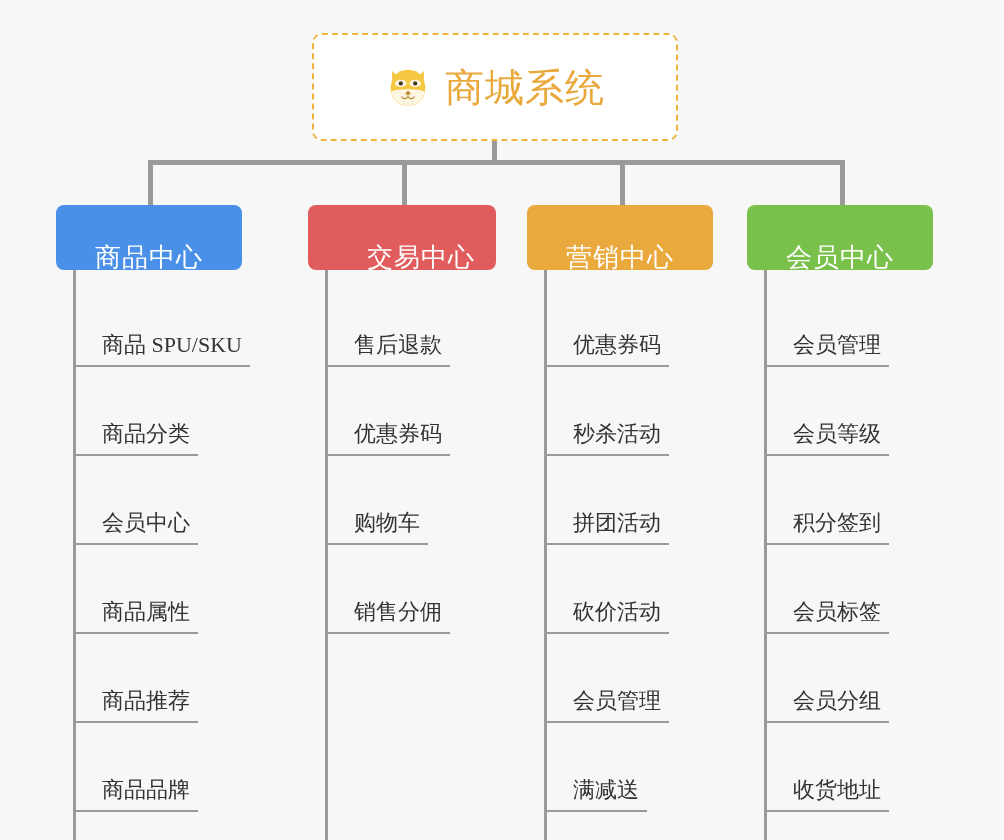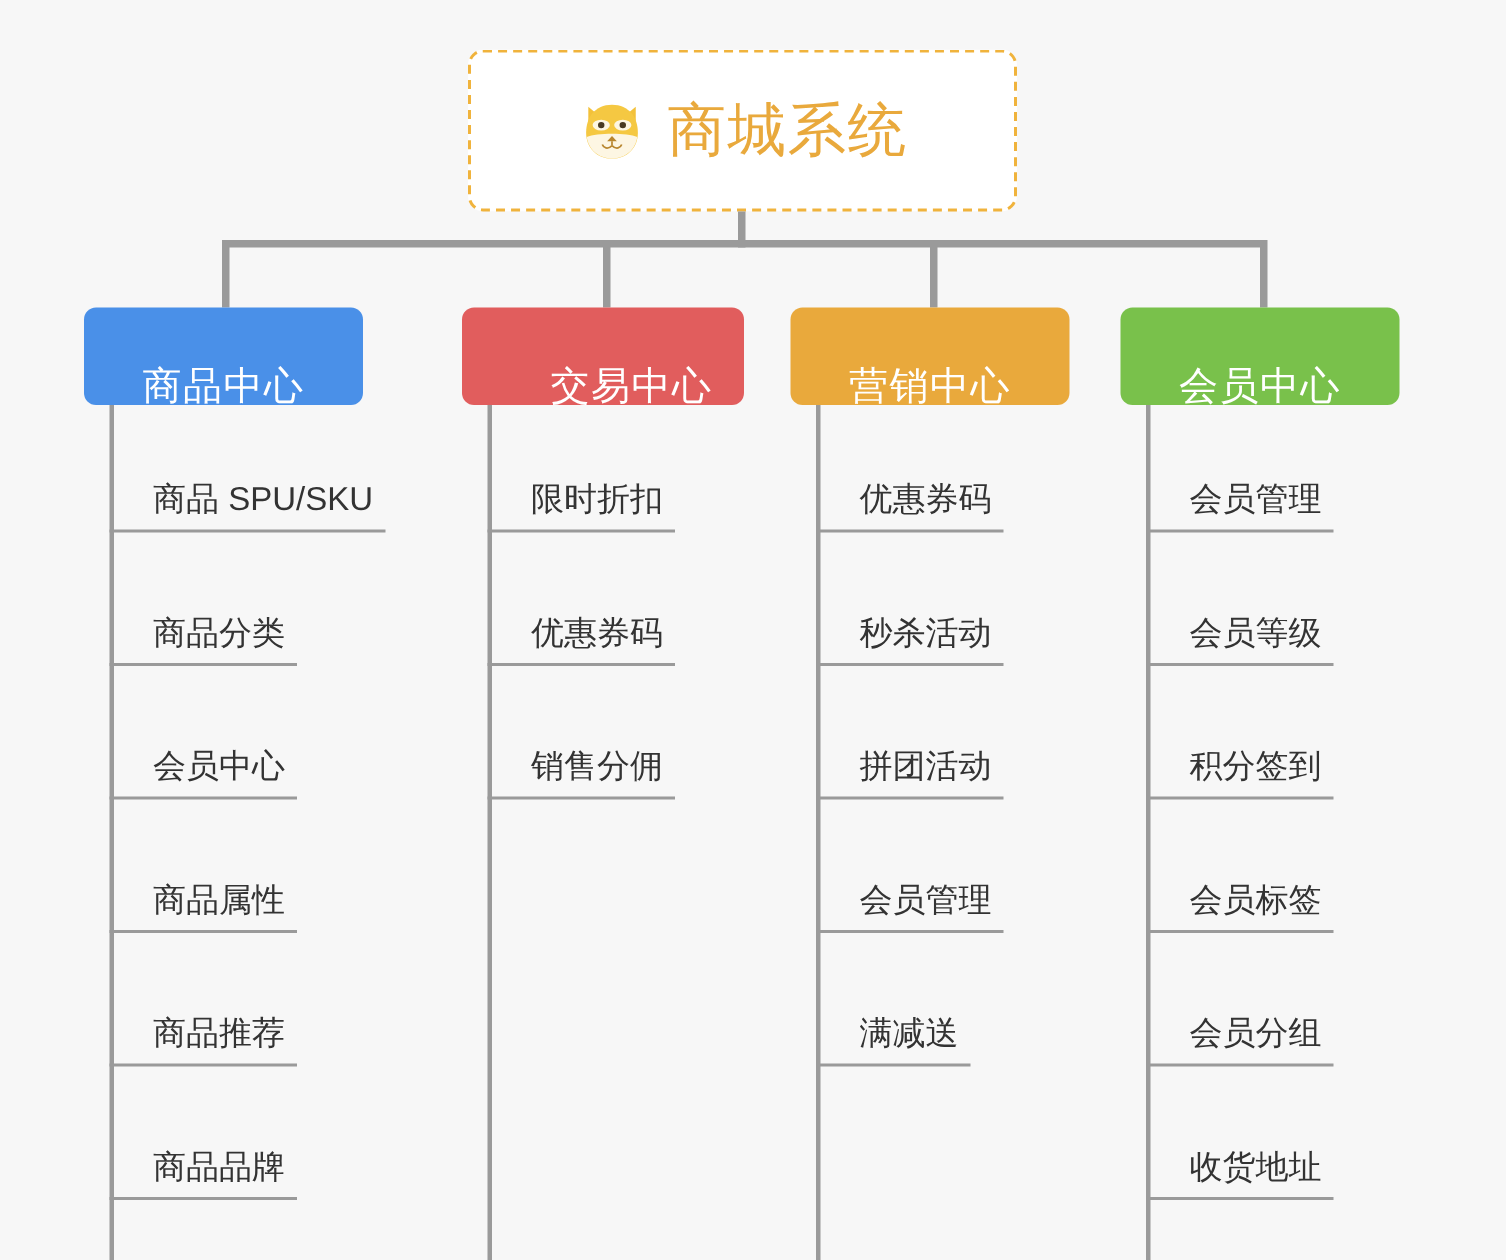--- a/index.html
+++ b/index.html
@@ -105,21 +105,22 @@
   
   .spine {
     position: absolute;
     width: 3px;
     background: #9a9a9a;
   }
 
   
   .leaf-list {
     position: absolute;
-    top: 106px;
+    top: 118px;
+    font-family: Liberation Serif, serif;
   }
   .leaf {
     position: relative;
     height: 89px;
     display: flex;
     align-items: flex-end;
     box-sizing: border-box;
   }
   .leaf-text {
     font-size: 22px;
@@ -213,26 +214,29 @@
   </div>
 
   <div class="branch b1">
     <div class="branch-drop"></div>
     <div class="branch-box">
       <span class="branch-label">交易中心</span>
     </div>
     <div class="spine"></div>
     <div class="leaf-list">
       <div class="leaf">
-          <span class="leaf-text">限时折扣</span>
+          <span class="leaf-text">售后退款</span>
         </div>
       <div class="leaf">
           <span class="leaf-text">优惠券码</span>
         </div>
       <div class="leaf">
+          <span class="leaf-text">购物车</span>
+        </div>
+      <div class="leaf">
           <span class="leaf-text">销售分佣</span>
         </div>
     </div>
   </div>
 
   <div class="branch b2">
     <div class="branch-drop"></div>
     <div class="branch-box">
       <span class="branch-label">营销中心</span>
     </div>
@@ -241,20 +245,23 @@
       <div class="leaf">
           <span class="leaf-text">优惠券码</span>
         </div>
       <div class="leaf">
           <span class="leaf-text">秒杀活动</span>
         </div>
       <div class="leaf">
           <span class="leaf-text">拼团活动</span>
         </div>
       <div class="leaf">
+          <span class="leaf-text">砍价活动</span>
+        </div>
+      <div class="leaf">
           <span class="leaf-text">会员管理</span>
         </div>
       <div class="leaf">
           <span class="leaf-text">满减送</span>
         </div>
     </div>
   </div>
 
   <div class="branch b3">
     <div class="branch-drop"></div>

